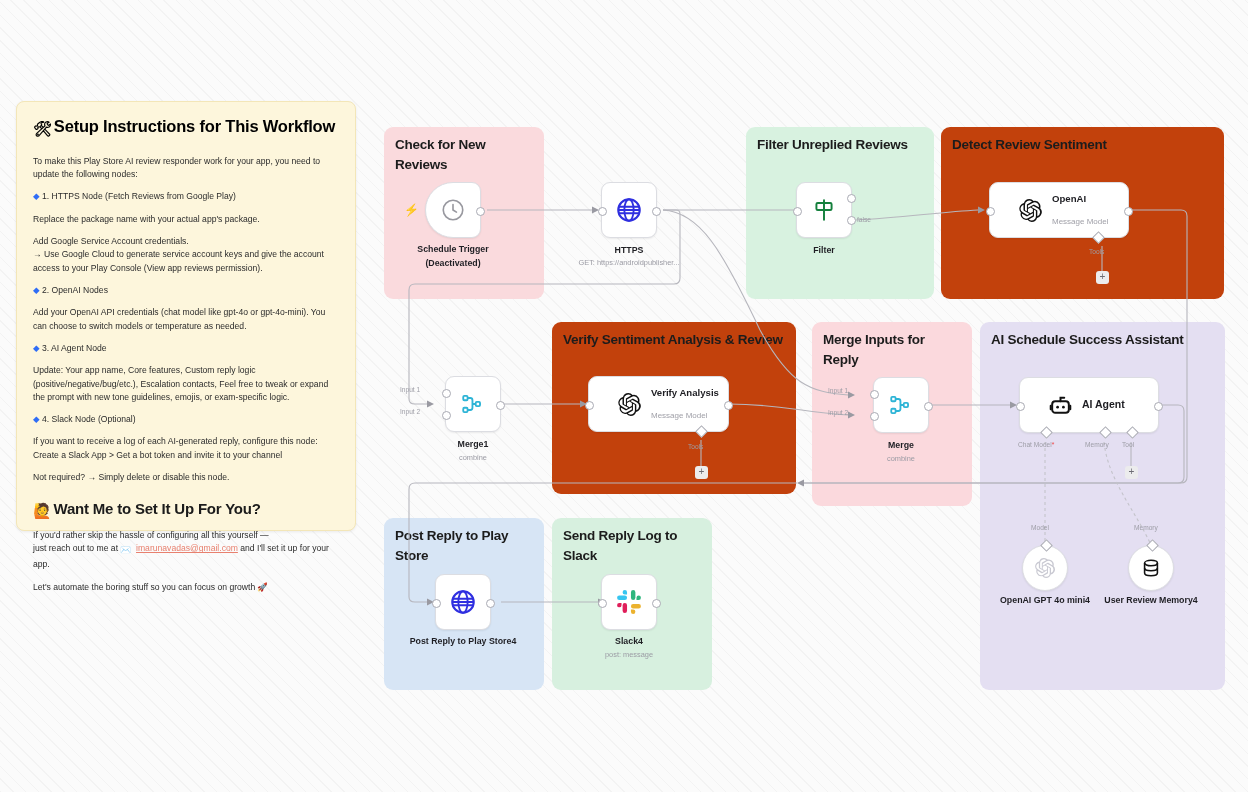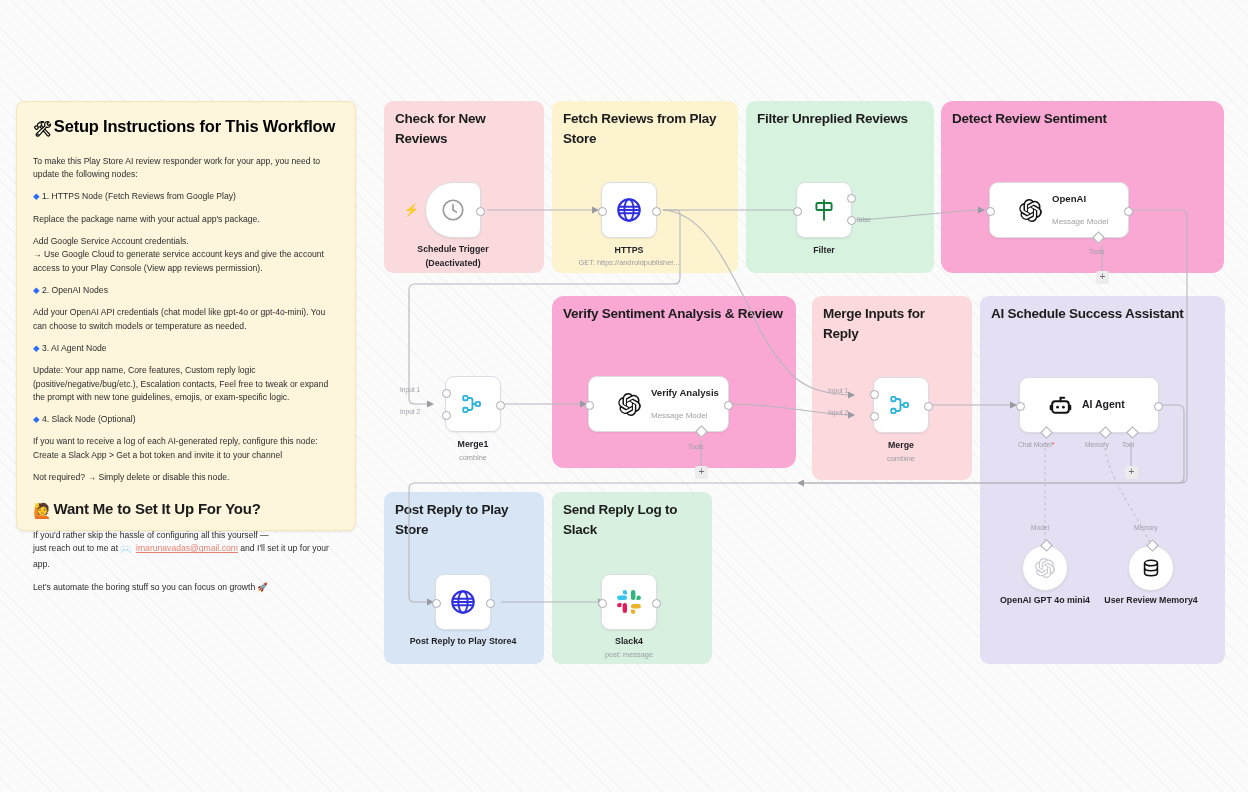--- a/index.html
+++ b/index.html
@@ -29,30 +29,30 @@
     font-size:15px;line-height:1.25;margin:16px 0 8px 0;font-weight:700;
     letter-spacing:-.2px;color:#1b1b1b;
   }
   .sticky p{font-size:8.6px;line-height:1.55;margin:0 0 9px 0;}
   .sticky .tight{margin-bottom:0;}
   .bullet{color:#2f6df6;}
   .mail-link{color:#e8806f;}
   .emoji{font-size:15px;vertical-align:-2px;margin-right:2px;}
 
   
-  .group{position:absolute;border-radius:9px;box-sizing:border-box;}
+  .group{position:absolute;border-radius:9px;box-sizing:border-box;margin-top:26px;}
   .group .gtitle{
     position:absolute;left:11px;top:8px;right:10px;
     font-size:13.5px;font-weight:700;line-height:1.45;
     color:#1c1c1c;letter-spacing:-.25px;
   }
   .g-pink{background:#fadadd;}
   .g-yellow{background:#fdf3cf;}
   .g-green{background:#d8f2e0;}
-  .g-blue{background:#f9a8d4;border-radius:12px;}
+  .g-blue{background:#c2410c;}
   .g-purple{background:#e2def0;}
   .g-lilac{background:#e4dff2;}
   .g-pink2{background:#fbd9dd;}
   .g-blue2{background:#d7e5f5;}
   .g-green2{background:#d7f0df;}
 
   
   .node{
     position:absolute;background:#fff;border:1px solid #dcdde2;
     border-radius:9px;box-sizing:border-box;
@@ -109,23 +109,20 @@
   .bolt{position:absolute;color:#ff6d5a;font-size:12px;line-height:1;}
 </style>
 </head>
 <body>
 
 <div id="canvas">
 
   <div class="group g-pink" style="left:384px;top:101px;width:160px;height:172px;">
     <div class="gtitle">Check for New Reviews</div>
   </div>
-  <div class="group g-yellow" style="left:552px;top:101px;width:186px;height:172px;">
-    <div class="gtitle">Fetch Reviews from Play Store</div>
-  </div>
   <div class="group g-green" style="left:746px;top:101px;width:188px;height:172px;">
     <div class="gtitle">Filter Unreplied Reviews</div>
   </div>
   <div class="group g-blue" style="left:941px;top:101px;width:283px;height:172px;">
     <div class="gtitle">Detect Review Sentiment</div>
   </div>
 
   <div class="group g-blue" style="left:552px;top:296px;width:244px;height:172px;">
     <div class="gtitle">Verify Sentiment Analysis &amp; Review</div>
   </div>

